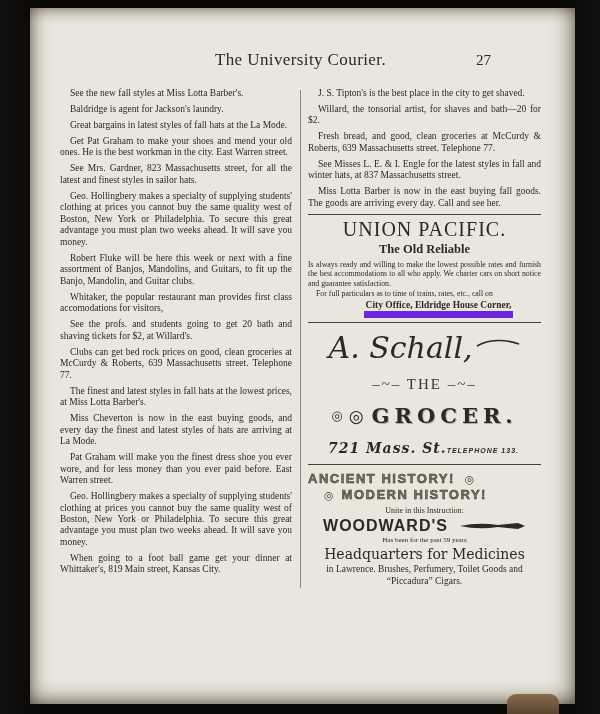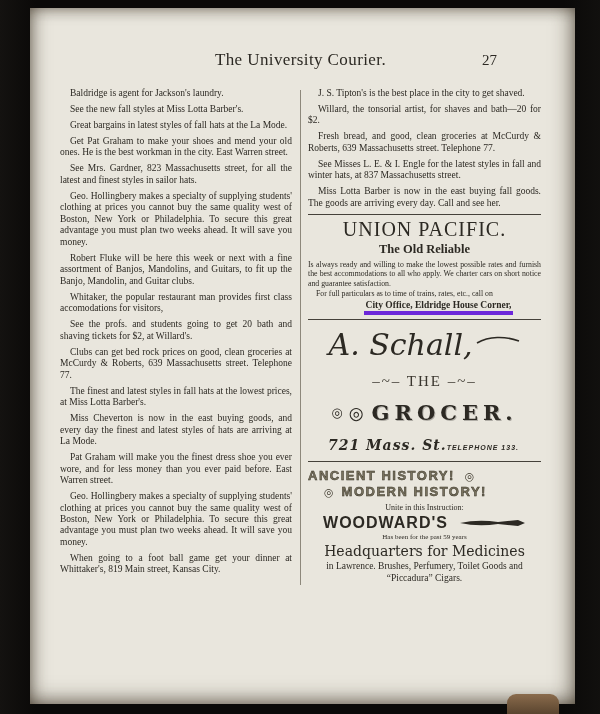--- a/index.html
+++ b/index.html
@@ -15,41 +15,41 @@
     position:absolute; left:30px; top:8px; width:545px; height:696px;
     background:#e9e6dd; overflow:hidden;
     box-shadow: inset 10px 0 18px -8px rgba(40,30,15,.55),
                 inset -12px 0 22px -10px rgba(40,30,15,.6),
                 inset 0 -14px 22px -12px rgba(40,30,15,.55),
                 inset 0 10px 16px -10px rgba(40,30,15,.4);
   }
   .content { position:absolute; left:30px; right:34px; top:42px; bottom:4px; }
   .masthead { position:relative; text-align:center; height:24px; margin-bottom:14px; }
   .masthead .title { font-size:17px; letter-spacing:.4px; }
-  .masthead .pagenum { position:absolute; right:44px; top:2px; font-size:15px; }
+  .masthead .pagenum { position:absolute; right:50px; top:2px; font-size:15px; }
 
   .columns { display:flex; align-items:stretch; }
   .col { width:232px; }
   .col.right { flex:1; }
   .divider { width:1px; background:#8d887b; margin:2px 7px 0 8px; }
 
   p.item {
     font-size:9.5px; line-height:1.21; text-align:justify;
     text-indent:10px; margin:0 0 4.5px 0;
   }
 
   .hr { height:1px; background:#45413a; margin:4px 0 3px 0; }
 
   
   .up-title { text-align:center; font-size:20px; letter-spacing:1px; margin:3px 0 1px; }
   .up-sub { text-align:center; font-size:12.5px; font-weight:bold; margin:0 0 3px; }
   .up-small { font-size:7.8px; line-height:1.2; text-align:justify; margin:0 0 1px; text-indent:0; }
   .up-call { font-size:7.8px; line-height:1.2; text-align:justify; margin:0 0 2px; text-indent:8px; }
   .up-office { text-align:center; font-size:9.5px; font-weight:bold; margin:2px 0 1px; }
-  .up-office span { border-bottom:4px solid #6d28d9; padding:0 2px 1px; display:inline-block;margin-left:28px; }
+  .up-office span { border-bottom:7px solid #6d28d9; padding:0 2px 1px; display:inline-block;margin-left:28px; }
   .up-depot { text-align:center; font-size:9px; font-weight:bold; margin:1px 0 4px; }
 
   
   .schall { text-align:center; padding:6px 0 2px; }
   .schall-name { font-size:30px; font-style:italic; font-family:"DejaVu Serif", serif; line-height:1.05; }
   .schall-name svg { vertical-align:8px; margin-left:2px; }
   .schall-the { font-size:15px; letter-spacing:2px; margin:12px 0 10px; color:#3a362e; }
   .schall-grocer { font-size:21px; font-weight:bold; font-family:"DejaVu Serif", serif; letter-spacing:5px; text-shadow:1px 1px 0 rgba(44,41,35,.3); margin:4px 0 2px; }
   .bullseye { font-family:"DejaVu Sans", sans-serif; font-weight:normal; letter-spacing:normal; text-shadow:none; }
   .schall-grocer .bullseye.b1 { font-size:13px; vertical-align:3px; margin-right:6px; }
@@ -87,22 +87,22 @@
     <div class="content">
 
       <div class="masthead">
         <span class="title">The University Courier.</span>
         <span class="pagenum">27</span>
       </div>
 
       <div class="columns">
 
         <div class="col left">
+          <p class="item">See the new fall styles at Miss Lotta Barber's.</p>
           <p class="item">Baldridge is agent for Jackson's laundry.</p>
-          <p class="item">See the new fall styles at Miss Lotta Barber's.</p>
           <p class="item">Great bargains in latest styles of fall hats at the La Mode.</p>
           <p class="item">Get Pat Graham to make your shoes and mend your old ones.  He is the best workman in the city.  East Warren street.</p>
           <p class="item">See Mrs. Gardner, 823 Massachusetts street, for all the latest and finest styles in sailor hats.</p>
           <p class="item">Geo. Hollingbery makes a specialty of supplying students' clothing at prices you cannot buy the same quality west of Boston, New York or Philadelphia.  To secure this great advantage you must plan two weeks ahead.  It will save you money.</p>
           <p class="item">Robert Fluke will be here this week or next with a fine assortment of Banjos, Mandolins, and Guitars, to fit up the Banjo, Mandolin, and Guitar clubs.</p>
           <p class="item">Whitaker, the popular restaurant man provides first class accomodations for visitors,</p>
           <p class="item">See the profs. and students going to get 20 bath and shaving tickets for $2, at Willard's.</p>
           <p class="item">Clubs can get bed rock prices on good, clean groceries at McCurdy &amp; Roberts, 639 Massachusetts street.  Telephone 77.</p>
           <p class="item">The finest and latest styles in fall hats at the lowest prices, at Miss Lotta Barber's.</p>
           <p class="item">Miss Cheverton is now in the east buying goods, and every day the finest and latest styles of hats are arriving at La Mode.</p>

